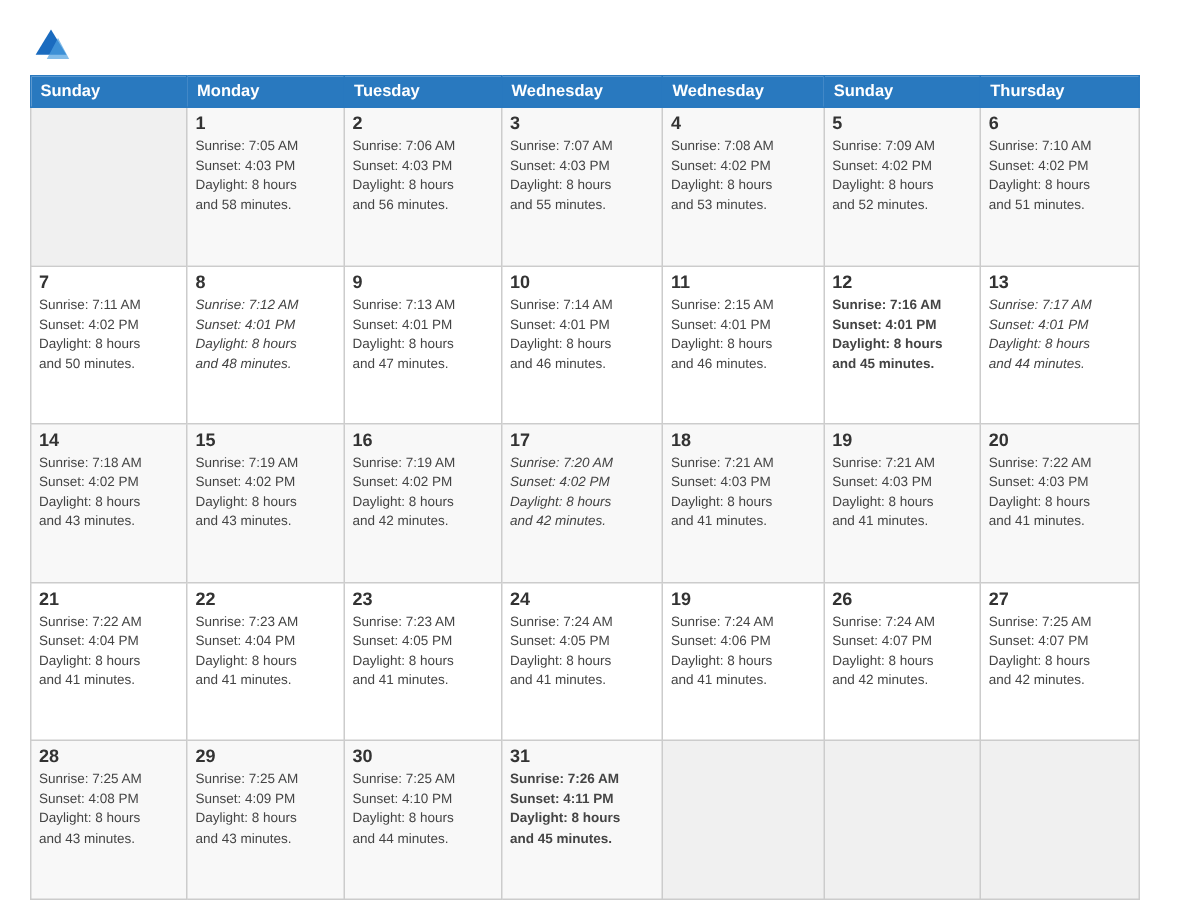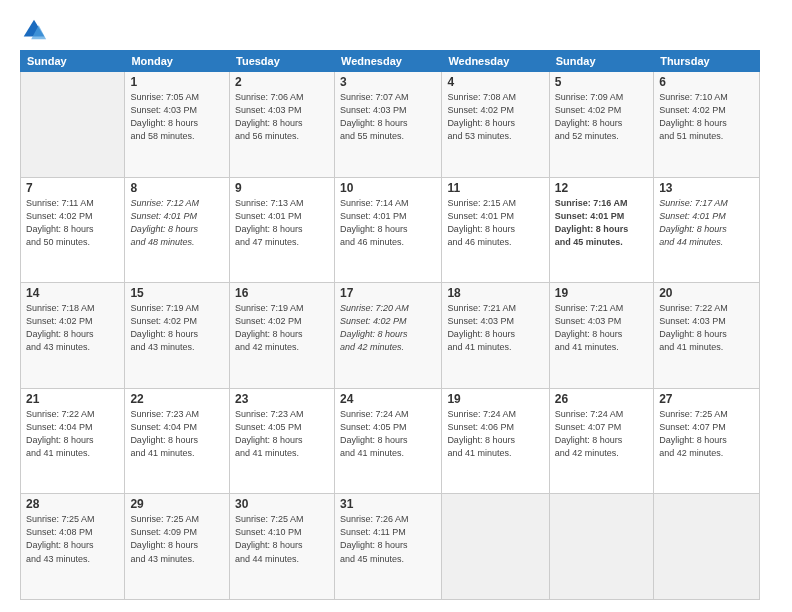--- a/index.html
+++ b/index.html
@@ -354,21 +354,21 @@
           </td>
           <td>
             <span class="day-number">30</span>
             <div class="day-info" style="white-space: pre-line;">Sunrise: 7:25 AM
 Sunset: 4:10 PM
 Daylight: 8 hours
 and 44 minutes.</div>
           </td>
           <td>
             <span class="day-number">31</span>
-            <div class="day-info" style="white-space: pre-line;">Sunrise: 7:26 AM
+            <div class="day-info" style="white-space: pre-line; font-weight: bold;">Sunrise: 7:26 AM
 Sunset: 4:11 PM
 Daylight: 8 hours
 and 45 minutes.</div>
           </td>
           <td class="empty-cell"></td>
           <td class="empty-cell"></td>
           <td class="empty-cell"></td>
         </tr>
       </tbody>
   </table>

